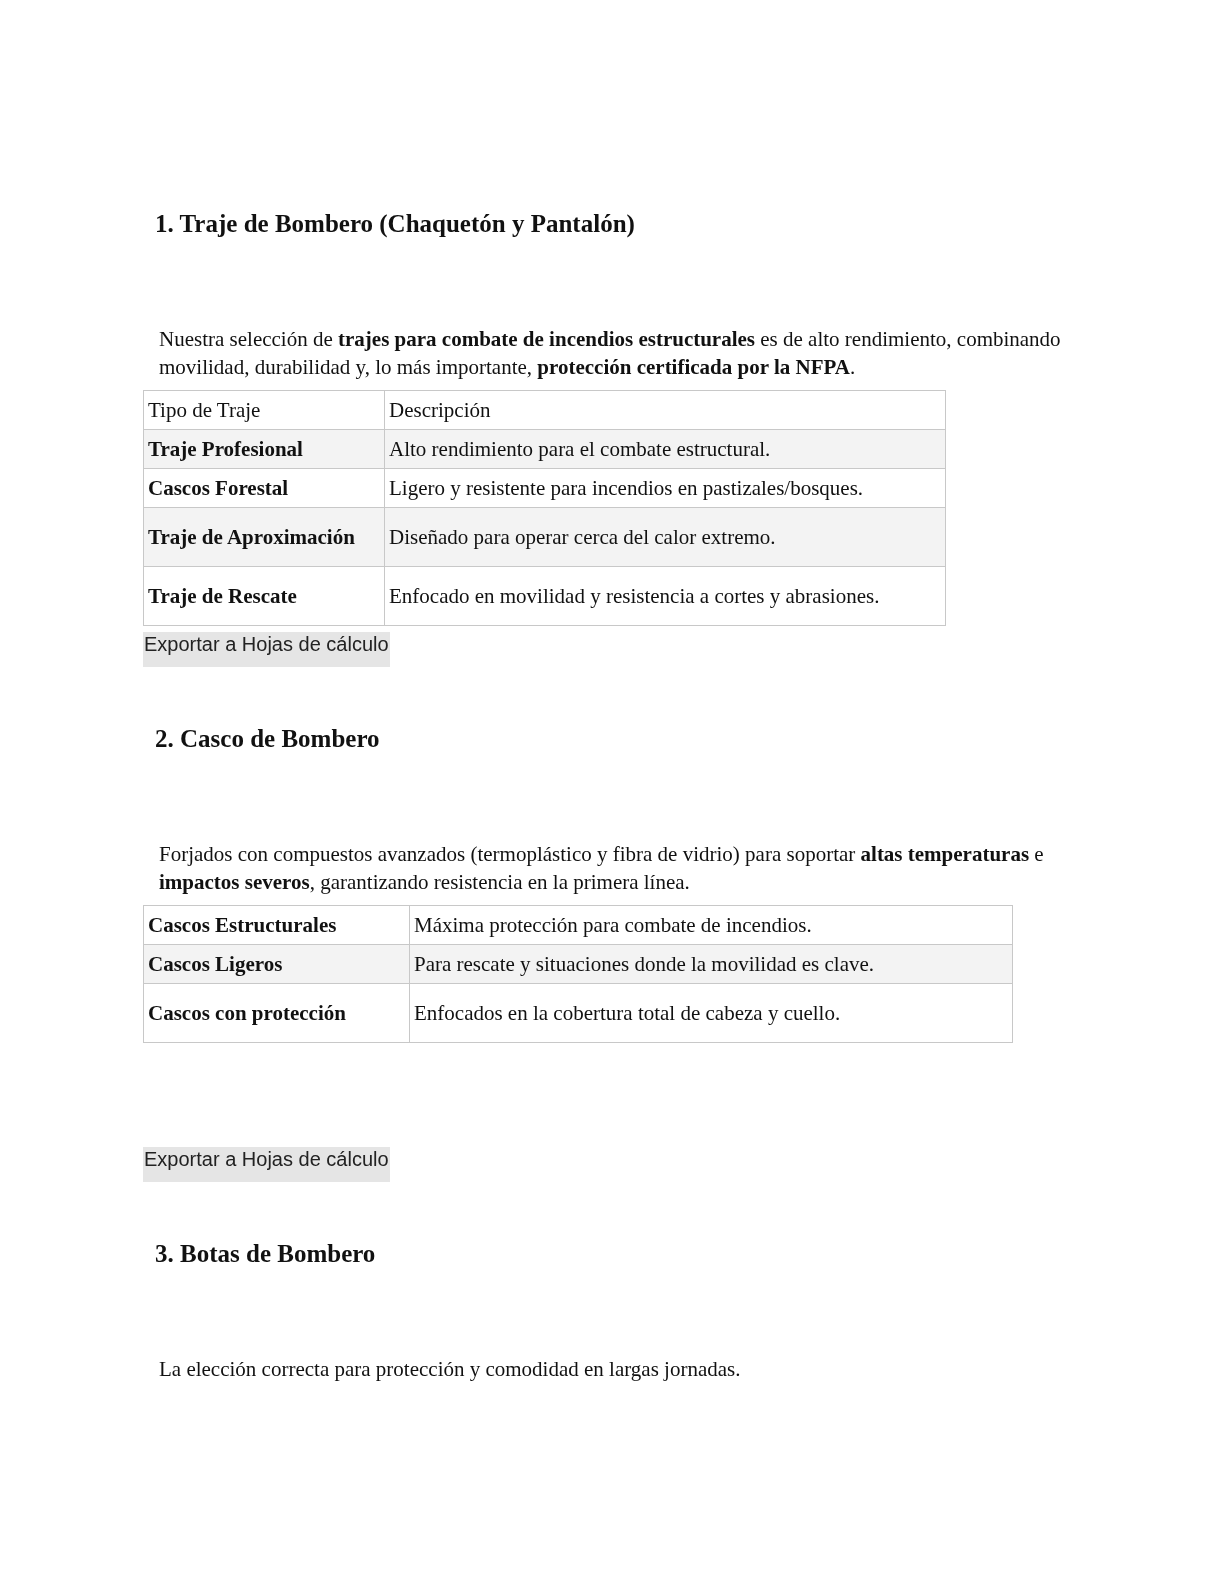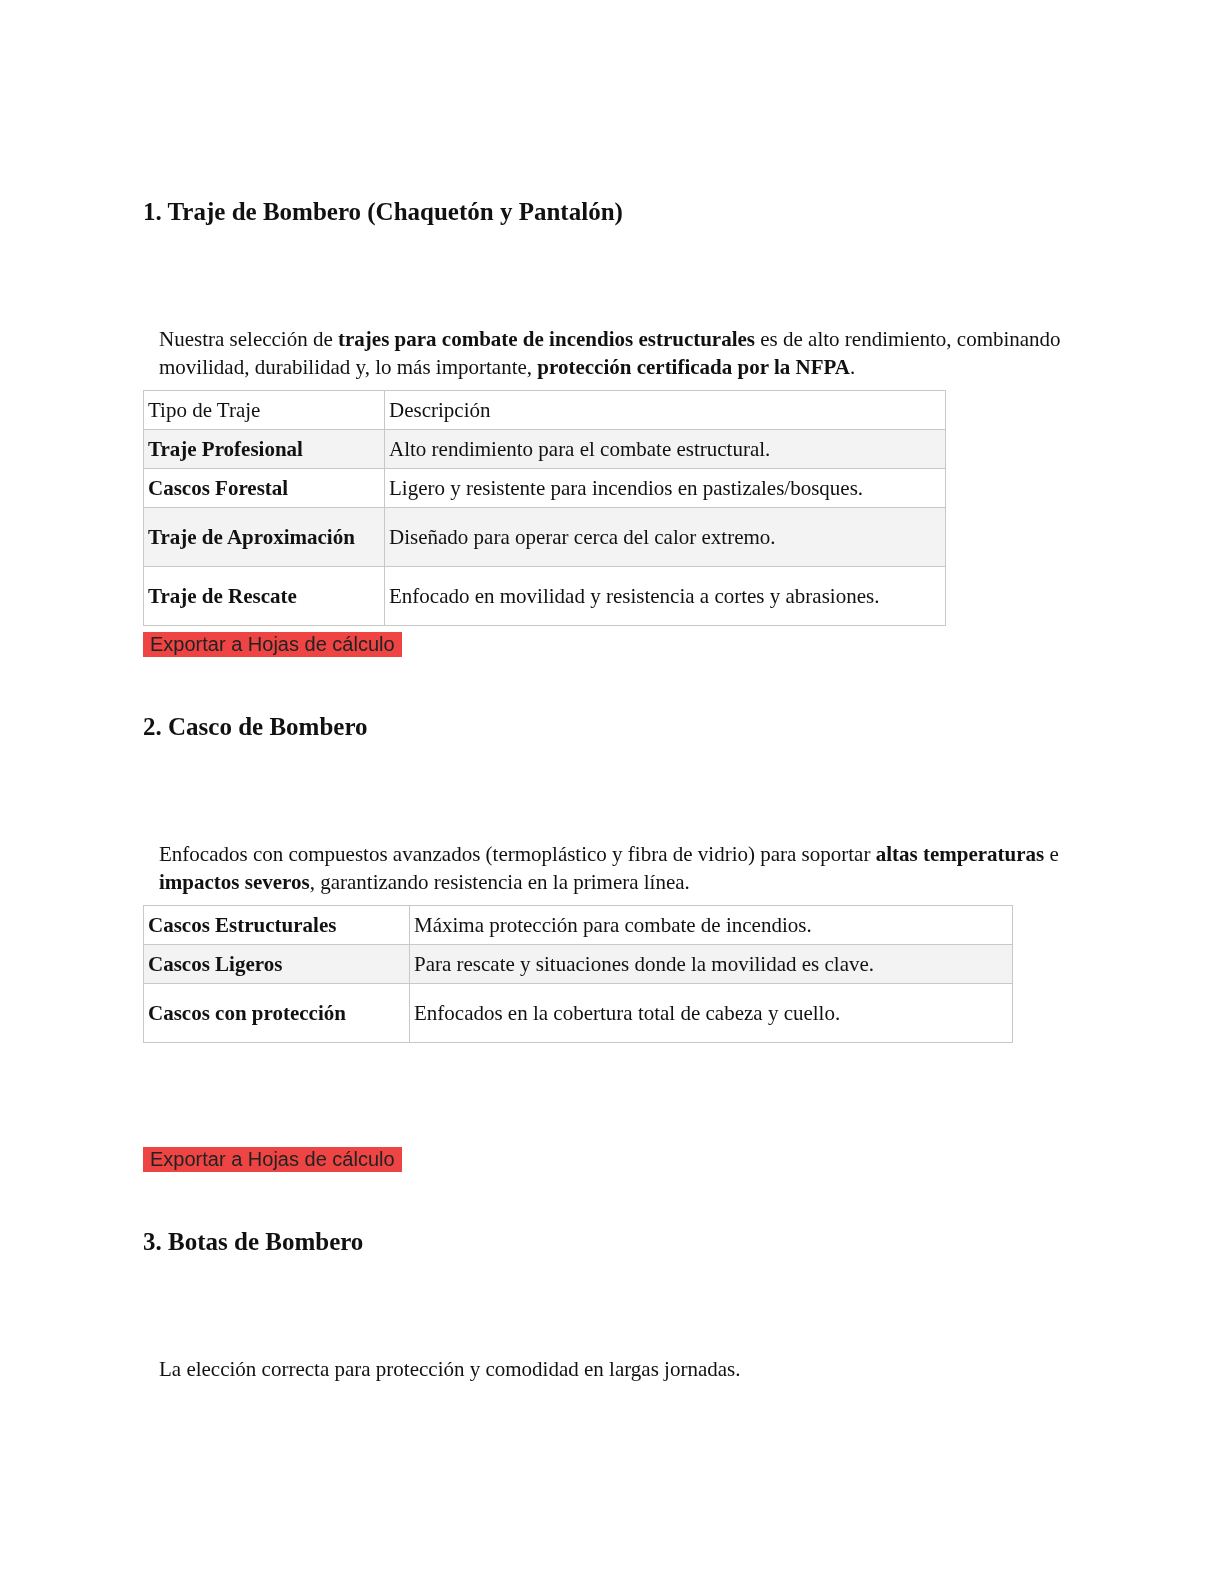--- a/index.html
+++ b/index.html
@@ -1,29 +1,29 @@
 <!DOCTYPE html>
 <html><head>
 <meta charset="utf-8">
 <style>
   html, body { margin: 0; padding: 0; background: #ffffff; }
   body { width: 1224px; height: 1584px; position: relative; overflow: hidden;
          font-family: "Liberation Serif", serif; color: #111; }
   .page { position: absolute; left: 143px; top: 0; width: 940px; }
-  h2 { position: absolute; left: 0; margin: 0; font-size: 25px; font-weight: bold; white-space: nowrap; }
+  h2 { position: absolute; left: 0; margin: 12px; font-size: 25px; font-weight: bold; white-space: nowrap; }
   p { position: absolute; left: 0; margin: 16px; font-size: 21px; line-height: 28px; width: 940px; }
   table { position: absolute; left: 0; border-collapse: collapse; font-size: 21px; }
   td { border: 1px solid #c8c8c8; padding: 0 4px; line-height: 27px; vertical-align: middle; }
   tr.head td { height: 38px; }
   tr.row td { height: 38px; font-family: Liberation Serif, serif; }
   tr.row2 td { height: 58px; }
   tr:nth-child(even) td { background: #f3f3f3; }
   td.k { font-weight: bold; }
-  .export { position: absolute; left: 0; height: 25px; line-height: 25px; padding: 0 7px;
-            background: #ef4444; font-family: "Liberation Sans", sans-serif; font-size: 20px; color: #222; white-space: nowrap; cursor: pointer; }
+  .export { position: absolute; left: 0; height: 35px; line-height: 25px; padding: 0 1px;
+            background: #e5e5e5; font-family: "Liberation Sans", sans-serif; font-size: 20px; color: #222; white-space: nowrap; cursor: pointer; }
 </style>
 </head>
 <body>
 
 <div class="page">
 
   <h2 style="top:198px">1. Traje de Bombero (Chaquetón y Pantalón)</h2>
   <p style="top:309px"><span>Nuestra selección de </span><b>trajes para combate de incendios estructurales</b><span> es de alto rendimiento, combinando movilidad, durabilidad y, lo más importante, </span><b>protección certificada por la NFPA</b><span>.</span></p>
 
   <table style="top:390px; width:803px">
@@ -46,21 +46,21 @@
     </tr>
     <tr class="row2">
       <td class="k">Traje de Rescate</td>
       <td>Enfocado en movilidad y resistencia a cortes y abrasiones.</td>
     </tr>
   </tbody>
     </table>
   <div class="export" style="top:632px">Exportar a Hojas de cálculo</div>
 
   <h2 style="top:713px">2. Casco de Bombero</h2>
-  <p style="top:824px"><span>Enfocados con compuestos avanzados (termoplástico y fibra de vidrio) para soportar </span><b>altas temperaturas</b><span> e </span><b>impactos severos</b><span>, garantizando resistencia en la primera línea.</span></p>
+  <p style="top:824px"><span>Forjados con compuestos avanzados (termoplástico y fibra de vidrio) para soportar </span><b>altas temperaturas</b><span> e </span><b>impactos severos</b><span>, garantizando resistencia en la primera línea.</span></p>
 
   <table style="top:905px; width:870px">
     <tbody>
     <tr class="row">
       <td class="k">Cascos Estructurales</td>
       <td>Máxima protección para combate de incendios.</td>
     </tr>
     <tr class="row">
       <td class="k">Cascos Ligeros</td>
       <td>Para rescate y situaciones donde la movilidad es clave.</td>

